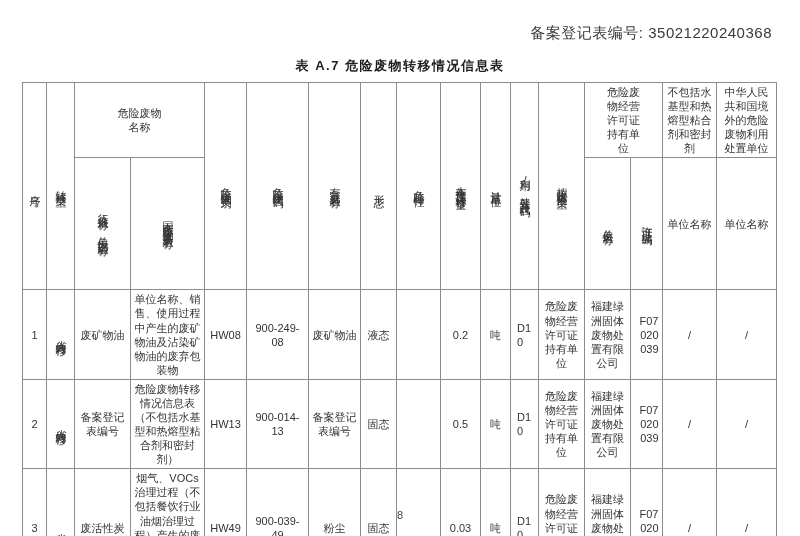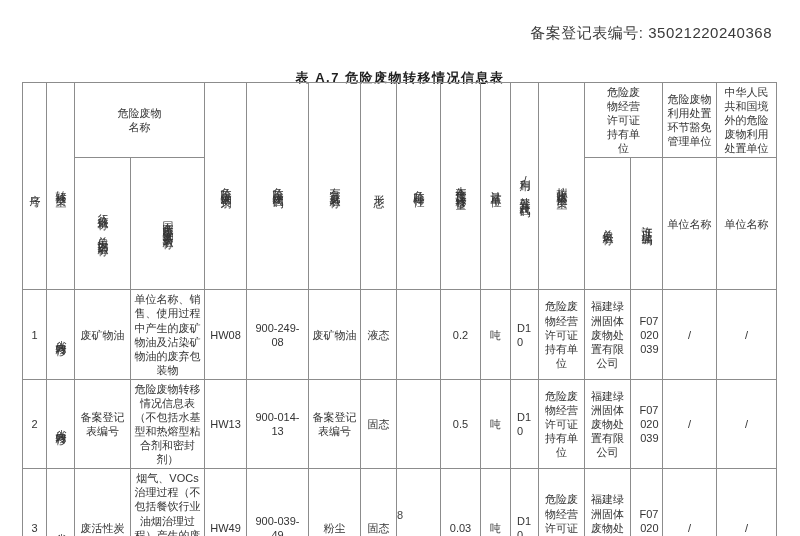--- a/index.html
+++ b/index.html
@@ -2,21 +2,21 @@
 <html><head>
 <meta charset="utf-8">
 <style>
   html,body{margin:0;padding:0;}
   body{
     width:800px;height:536px;position:relative;background:#ffffff;
     font-family:"Liberation Sans","DejaVu Sans",sans-serif;color:#2b2b2b;
     overflow:hidden;
   }
   .reg-no{position:absolute;top:24px;right:28px;font-size:15px;letter-spacing:.5px;color:#3a3a3a;}
-  .doc-title{position:absolute;top:69px;left:0;width:100%;text-align:center;
+  .doc-title{position:absolute;top:57px;left:0;width:100%;text-align:center;
     font-size:13px;font-weight:bold;letter-spacing:1.5px;color:#1f1f1f;}
   table.grid{position:absolute;left:22px;top:82px;width:754px;
     border-collapse:collapse;table-layout:fixed;}
   .grid td{
     border:1px solid #8c8c8c;font-size:11px;line-height:1.28;
     vertical-align:middle;text-align:center;padding:2px 3px;
     overflow:hidden;word-break:break-word;color:#333;
   }
   tr.h1{height:66px;}
   tr.h2{height:132px;}
@@ -70,21 +70,21 @@
     <td rowspan="2"><span class="v">危险废物类别</span></td>
     <td rowspan="2"><span class="v">危险废物代码</span></td>
     <td rowspan="2"><span class="v">有害成分名称</span></td>
     <td rowspan="2"><span class="v">形态</span></td>
     <td rowspan="2"><span class="v">危险特性</span></td>
     <td rowspan="2"><span class="v">本年度预计转移量</span></td>
     <td rowspan="2"><span class="v">计量单位</span></td>
     <td rowspan="2"><span class="v">利用/处置方式代码</span></td>
     <td rowspan="2"><span class="v">拟接收单位类型</span></td>
     <td colspan="2"><span class="w42">危险废物经营许可证持有单位</span></td>
-    <td><span>危险废物利用处置环节豁免管理单位</span></td>
+    <td><span>不包括水基型和热熔型粘合剂和密封剂</span></td>
     <td class="p2"><span>中华人民共和国境外的危险废物利用处置单位</span></td>
   </tr>
 
   <tr class="h2">
     <td><span class="v">行业俗称/单位内部名称</span></td>
     <td><span class="v">国家危险废物名录名称</span></td>
     <td><span class="v">单位名称</span></td>
     <td><span class="v">许可证编码</span></td>
     <td><span>单位名称</span></td>
     <td><span>单位名称</span></td>

